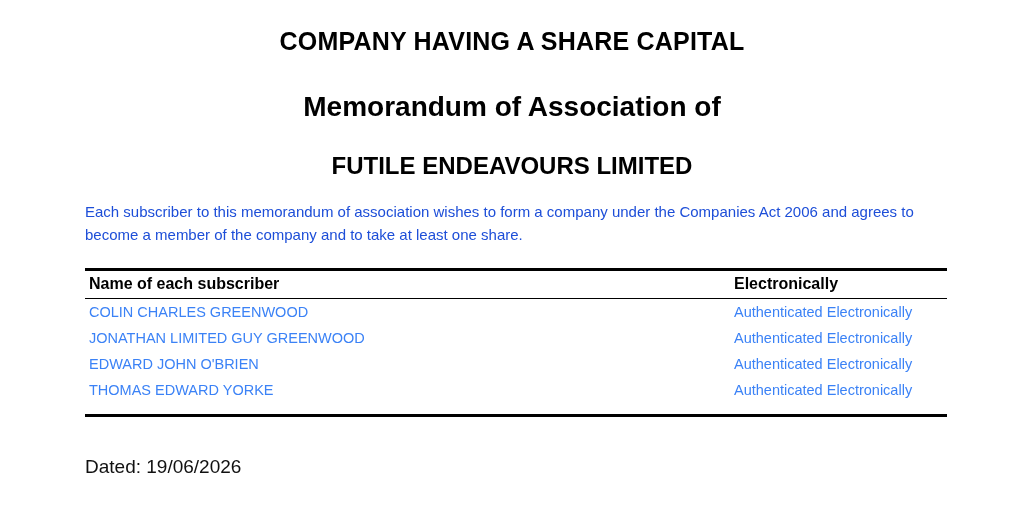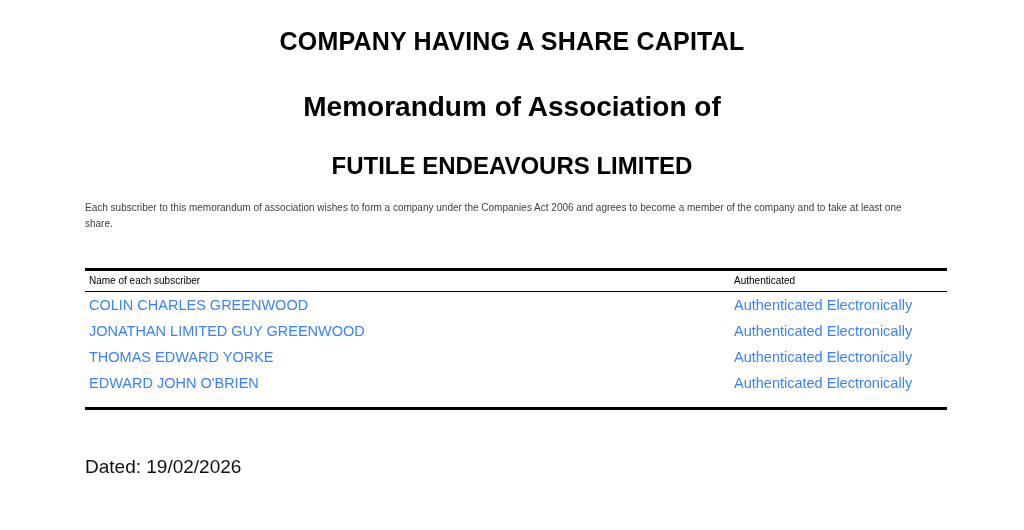--- a/index.html
+++ b/index.html
@@ -48,23 +48,23 @@
     line-height: 1.2;
     margin-top: 28px;
   }
   .body-text {
     margin: 0;
     padding: 0;
     position: absolute;
     left: 85px;
     top: 200px;
     width: 845px;
-    font-size: 10px;
+    font-size: 15px;
     line-height: 1.55;
-    color: #404040;
+    color: #1d4ed8;
   }
   .table-wrap {
     position: absolute;
     left: 85px;
     top: 268px;
     width: 862px;
   }
   .rule-thick {
     border-top: 3px solid #000000;
     height: 0;
@@ -77,22 +77,22 @@
     font-size: 0;
     line-height: 0;
   }
   table.subs {
     width: 100%;
     border-collapse: collapse;
     table-layout: fixed;
   }
   table.subs th {
     text-align: left;
-    font-size: 10px;
-    font-weight: normal;
+    font-size: 16px;
+    font-weight: bold;
     padding: 4px 0 5px 4px;
   }
   table.subs td {
     text-align: left;
     font-size: 14.5px;
     font-weight: normal;
     padding: 5px 0 5px 4px;
     color: #3b82f6;
   }
   table.subs col.c1 { width: 645px; }
@@ -121,47 +121,47 @@
   <div class="table-wrap">
     <div class="rule-thick"></div>
     <table class="subs">
       <colgroup>
         <col class="c1">
         <col class="c2">
       </colgroup>
       <thead>
         <tr>
           <th>Name of each subscriber</th>
-          <th>Authenticated</th>
+          <th>Electronically</th>
         </tr>
       </thead>
     </table>
     <div class="rule-thin"></div>
     <table class="subs">
       <colgroup>
         <col class="c1">
         <col class="c2">
       </colgroup>
       <tbody>
         <tr>
           <td>COLIN CHARLES GREENWOOD</td>
           <td>Authenticated Electronically</td>
         </tr>
         <tr>
           <td>JONATHAN LIMITED GUY GREENWOOD</td>
           <td>Authenticated Electronically</td>
         </tr>
         <tr>
-          <td>THOMAS EDWARD YORKE</td>
+          <td>EDWARD JOHN O'BRIEN</td>
           <td>Authenticated Electronically</td>
         </tr>
         <tr>
-          <td>EDWARD JOHN O'BRIEN</td>
+          <td>THOMAS EDWARD YORKE</td>
           <td>Authenticated Electronically</td>
         </tr>
       </tbody>
     </table>
     <div class="rule-thick" style="margin-top:11px;"></div>
   </div>
 
-  <div class="dated">Dated: 19/02/2026</div>
+  <div class="dated">Dated: 19/06/2026</div>
 
 </div>
 
 </body></html>

